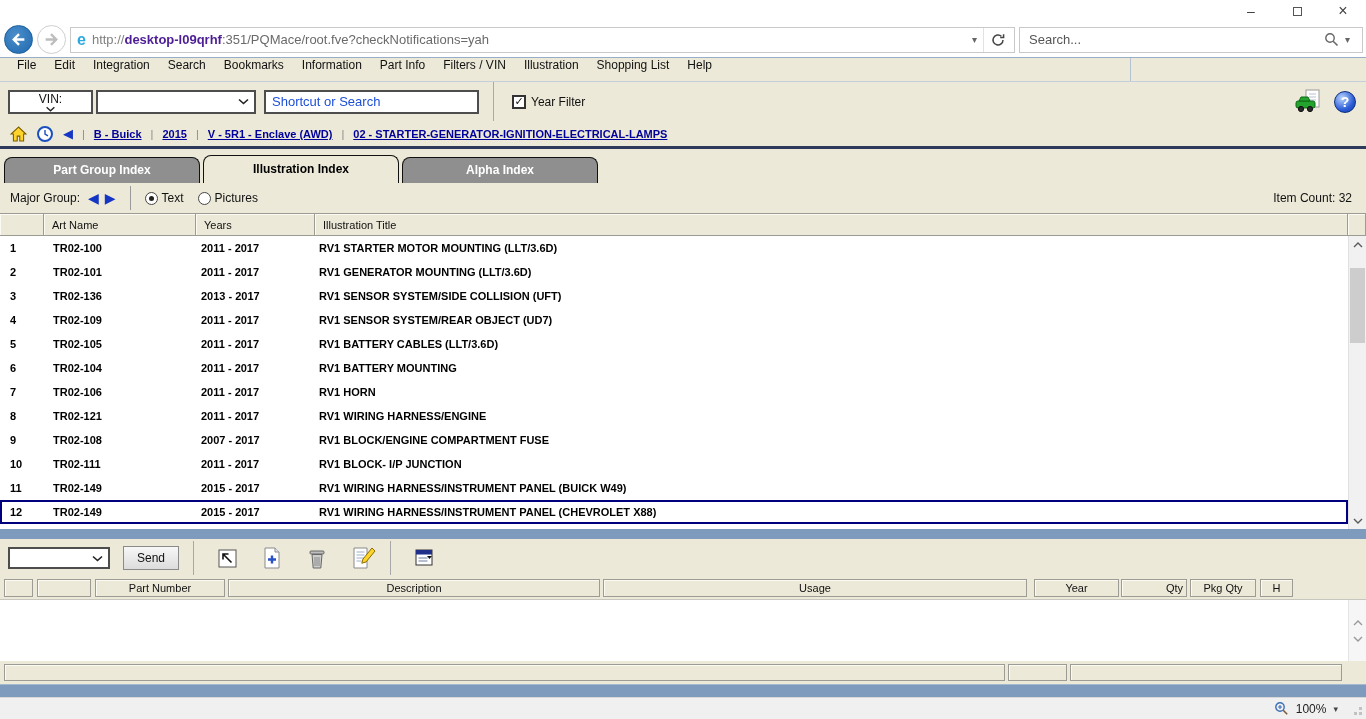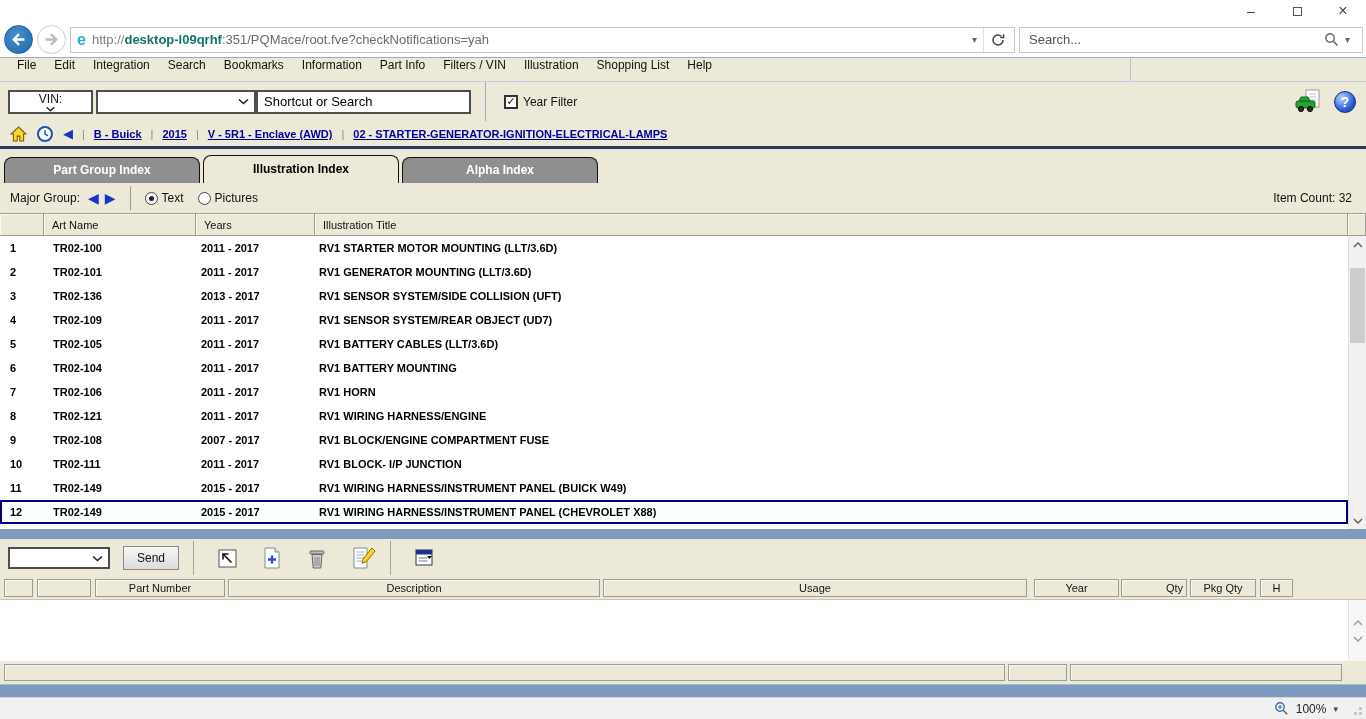--- a/index.html
+++ b/index.html
@@ -13,38 +13,38 @@
 
   
   .navbar { height:33px; background:#fff; display:flex; align-items:center; padding:0 3px 2px 4px; gap:4px; }
   .nav-circle { width:29px; height:29px; border-radius:50%; display:flex; align-items:center; justify-content:center; flex:none; }
   .nav-back { background:radial-gradient(circle at 40% 35%, #4c8ecb, #1d69ae); border:1px solid #1a5f9e; }
   .nav-fwd { background:#fff; border:1px solid #cfcfcf; }
   .urlbar { flex:1; height:26px; border:1px solid #c9c9c9; display:flex; align-items:center; padding:0 2px 0 6px; min-width:0; }
   .ie-e { color:#2ea9e0; font-weight:bold; font-size:16px; margin-right:6px; flex:none; }
   .url-text { flex:1; font-size:13px; white-space:nowrap; overflow:hidden; }
   .url-prefix { color:#808080; }
-  .url-host { color:#0f766e; font-weight:bold; }
+  .url-host { color:#4c1d95; font-weight:bold; }
   .url-rest { color:#6a6a6a; }
   .url-dd { color:#666; font-size:10px; padding:0 6px; }
   .refresh-box { border-left:1px solid #e2e2e2; padding:0 7px; display:flex; align-items:center; height:24px; }
   .searchbox { width:344px; height:26px; border:1px solid #c9c9c9; display:flex; align-items:center; padding:0 6px 0 9px; flex:none; }
   .search-text { flex:1; color:#555; font-size:13px; }
 
   
   .menubar { height:24px; background:#ece9d8; border-top:1px solid #98aec6; display:flex; align-items:flex-start; padding-left:8px; font-size:12px; color:#111; }
   .menu-item { padding:0 9px; }
   .menu-right-divider { margin-left:auto; width:1px; height:24px; background:#b4c2d4; margin-right:235px; }
 
   
   .toolbar { height:40px; background:#ece9d8; display:flex; align-items:center; padding-left:8px; border-top:1px solid #c3cfdd; }
   .w-select { height:24px; background:#fff; border:2px solid #4d4d4d; display:flex; align-items:center; justify-content:space-between; padding:0 5px; font-size:12px; color:#111; }
   .vin-select { width:85px;flex-direction:column; }
   .veh-select { width:160px; margin-left:3px; }
-  .shortcut-input { width:215px; height:24px; background:#fff; border:2px solid #4d4d4d; display:flex; align-items:center; padding:0 6px; font-size:13px; color:#000000; }
+  .shortcut-input { width:215px; height:24px; margin-left:8px; background:#fff; border:2px solid #4d4d4d; display:flex; align-items:center; padding:0 6px; font-size:13px; color:#1d4ed8; }
   .tb-divider { width:1px; height:40px; background:#98aec6; margin-left:14px; }
   .yearfilter { display:flex; align-items:center; gap:5px; margin-left:18px; font-size:12px; color:#111; }
   .checkbox { width:14px; height:14px; border:2px solid #333; background:#fff; display:flex; align-items:center; justify-content:center; font-size:11px; font-weight:bold; color:#111; line-height:1; }
   .tb-icons { margin-left:auto; display:flex; align-items:center; gap:10px; padding-right:10px; }
   .help-circle { width:22px; height:22px; border-radius:50%; background:radial-gradient(circle at 35% 30%, #b9d5fb, #2a5bd7 62%, #123f9e); border:1px solid #0e2f80; color:#fff; font-weight:bold; font-size:14px; display:flex; align-items:center; justify-content:center; }
 
   
   .breadcrumb { height:28px; background:#ece9d8; display:flex; align-items:center; gap:9px; padding-left:10px; font-size:11px; border-bottom:3px solid #2e3a5c; }
   .bc-link { color:#00009b; font-weight:bold; text-decoration:underline; white-space:nowrap; }
   .bc-sep { color:#8a8a8a; }

